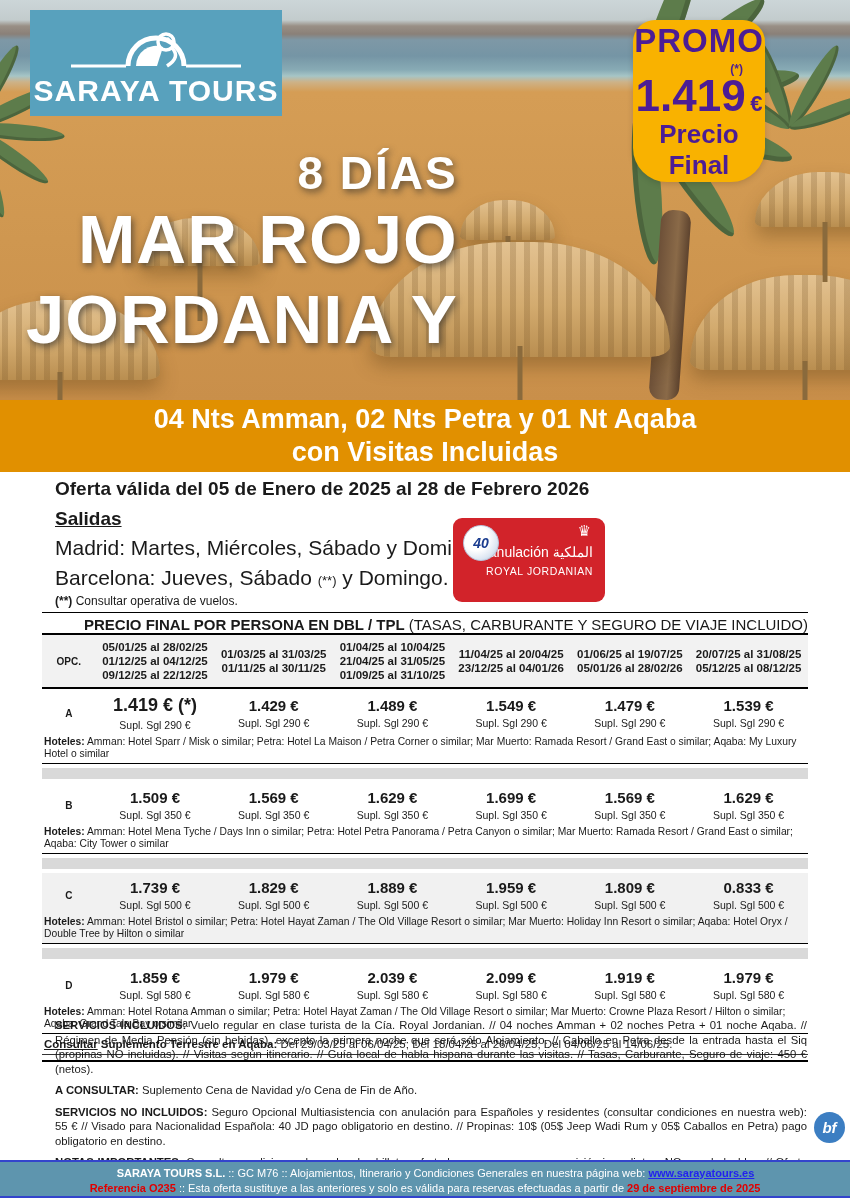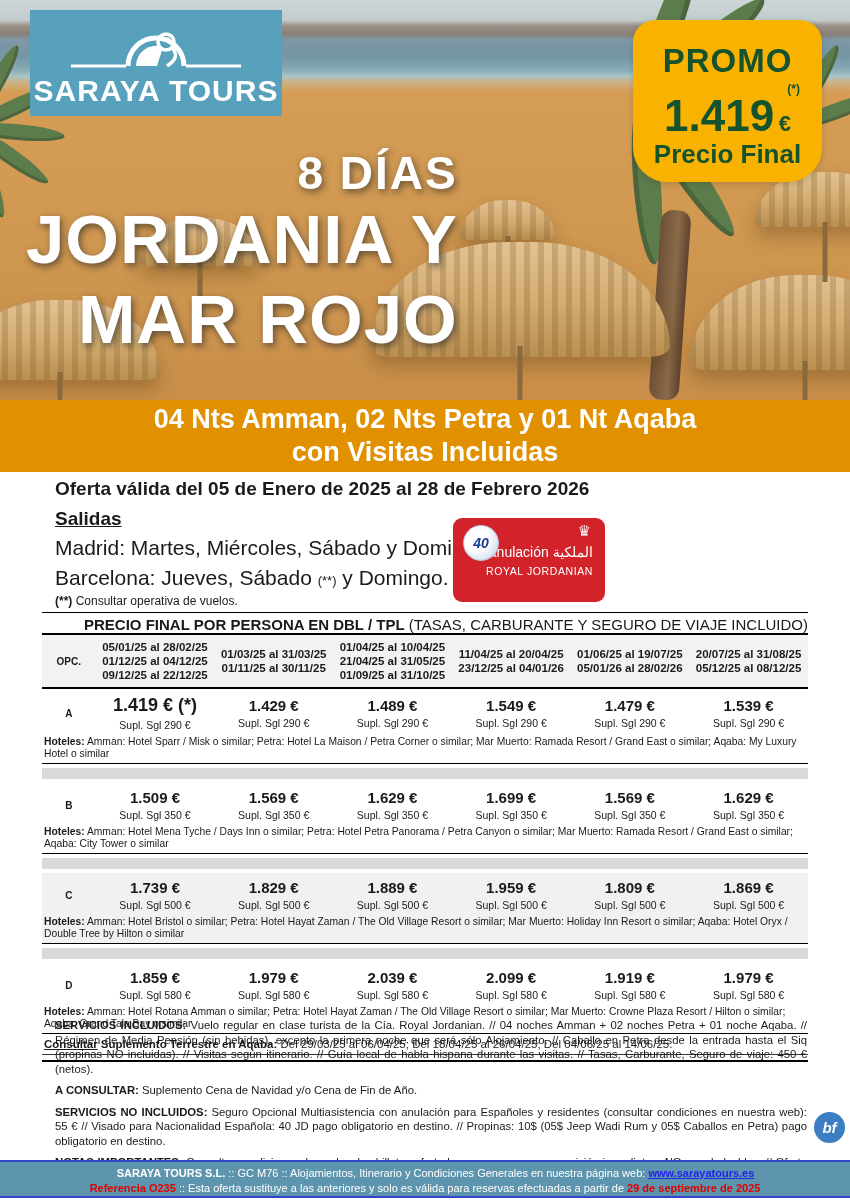--- a/index.html
+++ b/index.html
@@ -20,22 +20,22 @@
       border-radius:50% 50% 8% 8% / 100% 100% 10% 10%;
       box-shadow:0 10px 18px rgba(90,60,20,.35); }
   .umbrella::after { content:""; position:absolute; left:50%; top:90%; width:5px; height:60px; background:#8a6a3c; transform:translateX(-50%); }
   .palm { position:absolute; }
   .palm .leaf { position:absolute; left:0; top:0; width:95px; height:16px; background:#5d7c4b; border-radius:50%; transform-origin:0 50%; box-shadow:inset 0 -3px 0 rgba(0,0,0,.18); }
   .trunk { position:absolute; width:30px; height:190px; background:linear-gradient(90deg,#6d5038,#8a6a48 60%,#5d432e); border-radius:12px; }
 
   .logo-box { position:absolute; left:30px; top:10px; width:252px; height:106px; background:#58a1bd; display:flex; flex-direction:column; align-items:center; justify-content:flex-end; padding-bottom:8px; }
   .logo-title { color:#fff; font-weight:bold; font-size:30px; letter-spacing:1px; }
 
-  .promo-box { position:absolute; left:633px; top:20px; width:189px; height:162px; background:#f9b200;
-    border-radius:22px 22px 34px 34px; color:#14532d; text-align:center; padding-top:22px;
+  .promo-box { position:absolute; left:633px; top:20px; width:132px; height:162px; background:#f9b200;
+    border-radius:22px 22px 34px 34px; color:#4c1d95; text-align:center; padding-top:2px;
     box-shadow:0 2px 6px rgba(0,0,0,.15); }
   .promo-label { font-size:33px; font-weight:bold; letter-spacing:1px; }
   .promo-ast { display:block; text-align:right; padding-right:22px; font-size:12px; font-weight:bold; margin-top:2px; }
   .promo-price { font-size:44px; font-weight:bold; line-height:40px; }
   .promo-cur { font-size:22px; font-weight:bold; }
   .promo-sub { font-size:26px; font-weight:bold; margin-top:2px; }
 
   .hero-text { position:absolute; left:26px; top:146px; color:#fff; text-shadow:2px 3px 7px rgba(40,40,40,.65);text-align:right; }
   .hero-days { font-size:46px; font-weight:bold; margin-left:122px; letter-spacing:2px; }
   .hero-title { font-size:69px; font-weight:bold; line-height:80px; letter-spacing:1px; }
@@ -152,22 +152,22 @@
       <span class="promo-ast">(*)</span>
       <div>
         <span class="promo-price">1.419</span>
         <span class="promo-cur">€</span>
       </div>
       <div class="promo-sub">Precio Final</div>
     </div>
 
     <div class="hero-text">
       <div class="hero-days">8 DÍAS</div>
+      <div class="hero-title">MAR ROJO</div>
       <div class="hero-title">JORDANIA Y</div>
-      <div class="hero-title">MAR ROJO</div>
     </div>
   </div>
 
   <div class="banner">
     <div>04 Nts Amman,  02 Nts Petra y 01 Nt Aqaba</div>
     <div>con Visitas Incluidas</div>
   </div>
 
   <div class="offer">
     <div class="offer-validity">Oferta válida del 05 de Enero de 2025 al 28 de Febrero 2026</div>
@@ -301,21 +301,21 @@
           </div>
         <div class="c-d">
             <div class="price">1.959 €</div>
             <div class="suppl">Supl. Sgl 500 €</div>
           </div>
         <div class="c-d">
             <div class="price">1.809 €</div>
             <div class="suppl">Supl. Sgl 500 €</div>
           </div>
         <div class="c-d">
-            <div class="price">1.869 €</div>
+            <div class="price">0.833 €</div>
             <div class="suppl">Supl. Sgl 500 €</div>
           </div>
       </div>
       <div class="hotels"><b>Hoteles:</b><span>  Amman: Hotel Bristol o similar; Petra: Hotel Hayat Zaman / The Old Village Resort o similar; Mar Muerto: Holiday Inn Resort o similar; Aqaba: Hotel Oryx / Double Tree by Hilton o similar</span></div>
     </div>
     <div class="spacer"></div>
 
     <div class="block">
       <div class="trow price-row">
         <div class="c-opc">D</div>

